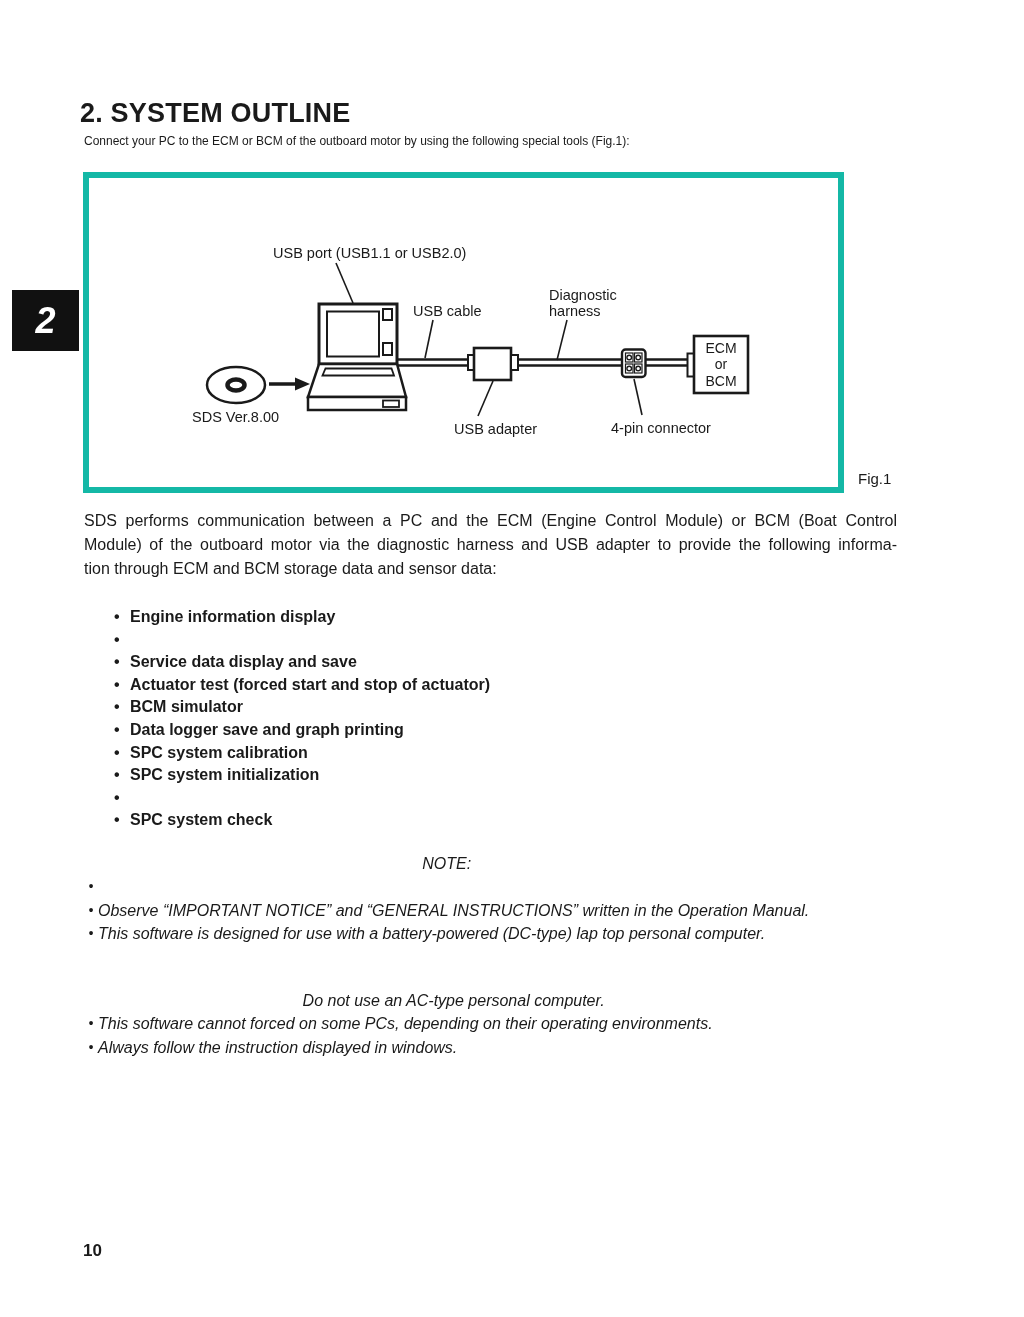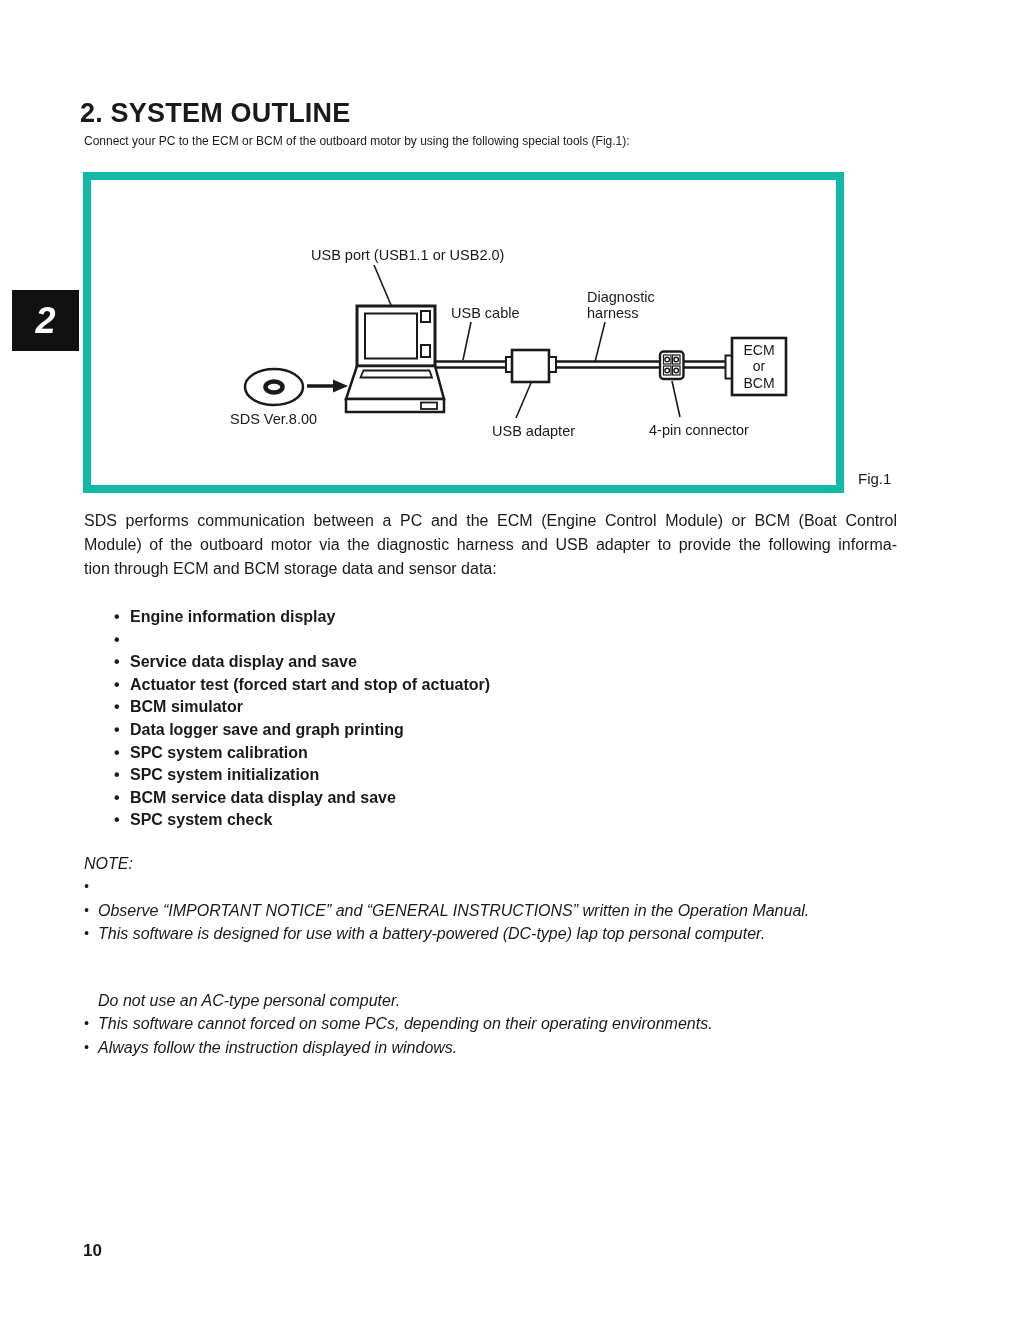--- a/index.html
+++ b/index.html
@@ -25,24 +25,23 @@
     font-size:27px;font-weight:bold;letter-spacing:0.2px;
     white-space:nowrap;
   }
   .intro{
     left:84px;top:134px;
     font-size:12px;white-space:nowrap;
   }
   
   .figure-box{
     left:83px;top:172px;width:761px;height:321px;
-    border:8px solid #14b8a6;
+    border:6px solid #14b8a6;
     box-sizing:border-box;
     background:#ffffff;
-    padding-left:36px;
   }
   .figure-box svg{display:block;}
   .fig-caption{
     left:858px;top:470px;
     font-size:15px;
   }
   
   .paragraph{
     left:84px;top:509px;width:813px;
     font-size:16px;line-height:24px;
@@ -51,21 +50,21 @@
   
   .features{
     left:114px;top:606px;
     font-size:16px;font-weight:bold;line-height:22.6px;
   }
   .feature-row{display:flex;}
   .feature-row .marker{width:16px;flex:none;}
   
   .notes{
     left:84px;top:852px;
-    font-size:16px;font-style:italic;line-height:23.3px;
+    font-size:16px;font-style:italic;line-height:23.3px;text-align:center;
   }
   .note-row{display:flex;}
   .note-row .marker{width:14px;flex:none;font-size:14px;line-height:23.3px;}
   .note-cont{padding-left:14px;margin-top:44px;}
   
   .page-number{
     left:83px;top:1241px;
     font-size:17px;font-weight:bold;
   }
 </style>
@@ -197,21 +196,20 @@
   <div class="feature-row">
     <span class="marker">•</span>
     <span>SPC system calibration</span>
   </div>
   <div class="feature-row">
     <span class="marker">•</span>
     <span>SPC system initialization</span>
   </div>
   <div class="feature-row">
     <span class="marker">•</span>
-    <span>BCM service data display and save</span>
   </div>
   <div class="feature-row">
     <span class="marker">•</span>
     <span>SPC system check</span>
   </div>
 </div>
 
 <div class="abs notes">
   <div>NOTE:</div>
   <div class="note-row">

